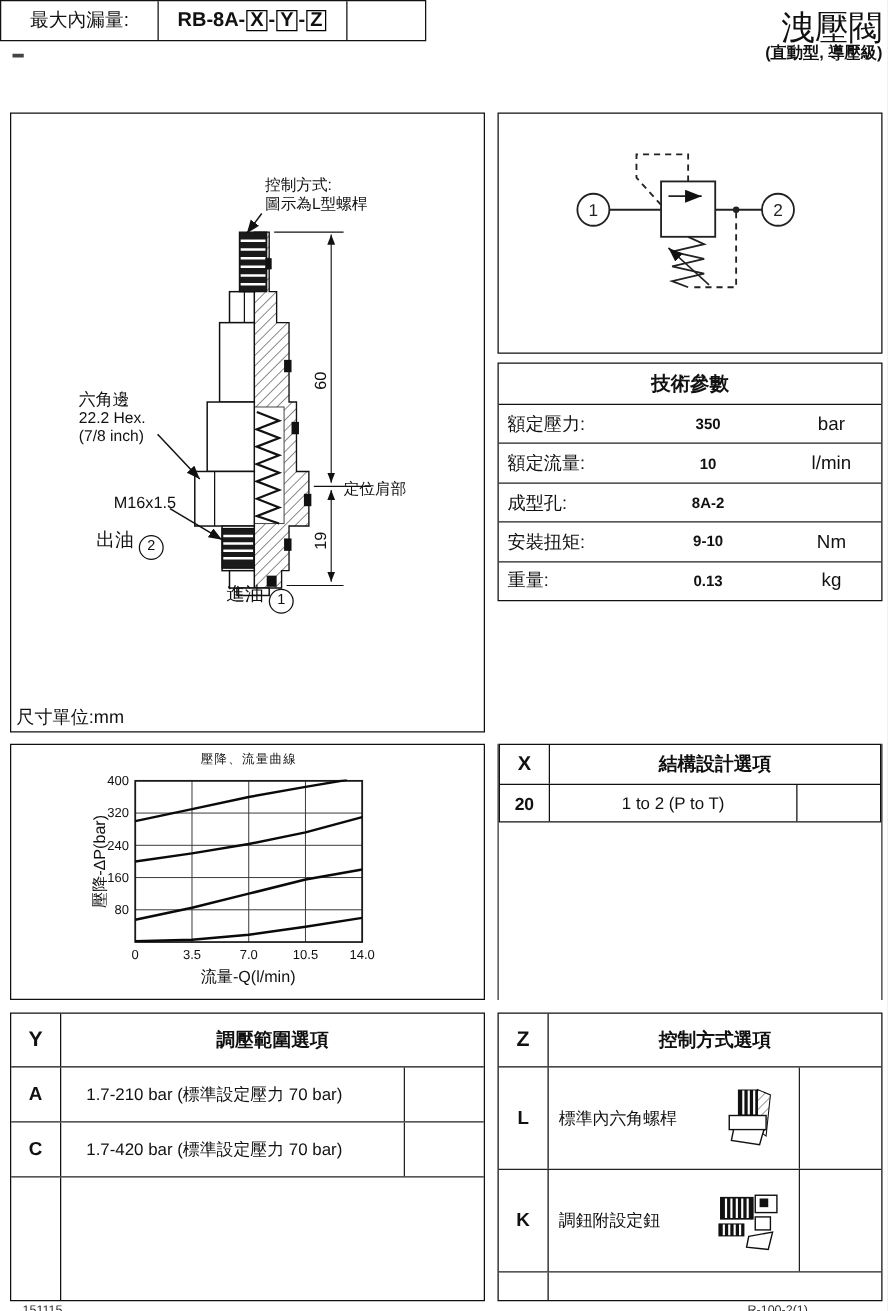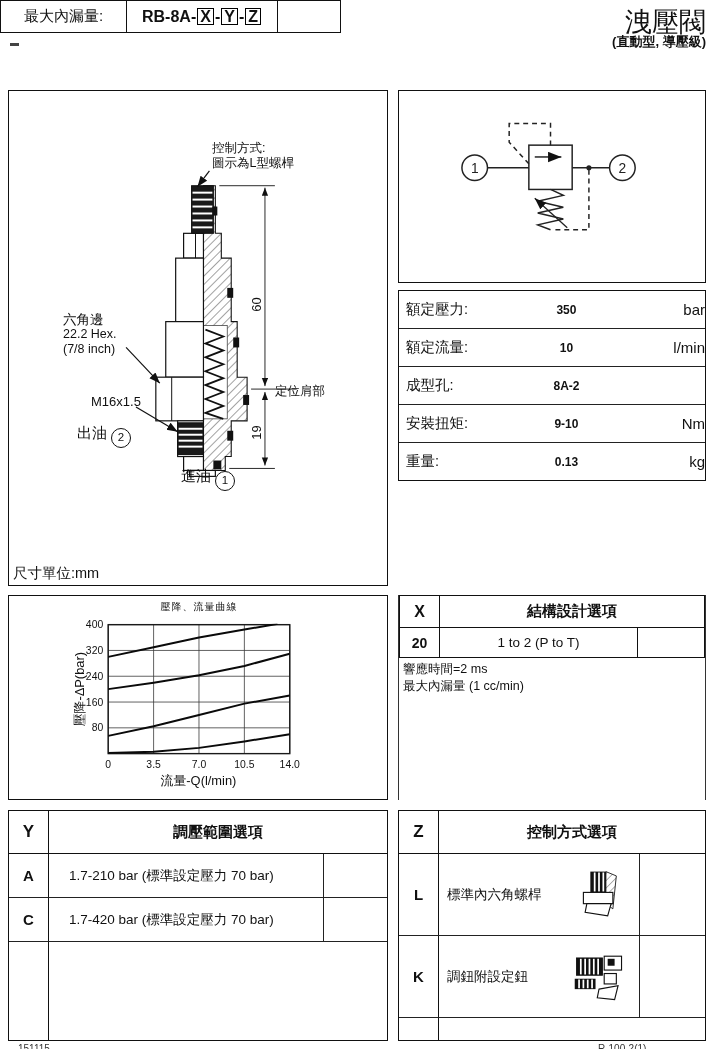--- a/index.html
+++ b/index.html
@@ -27,21 +27,21 @@
   .units-note{position:absolute;left:4px;bottom:2px;font-size:14.5px;}
   
   .symbol-box{left:398px;top:90px;width:308px;height:193px;}
   
   .tech-table{left:398px;top:290px;width:308px;height:191px;display:flex;flex-direction:column;}
   .tech-title{height:32px;border-bottom:1.6px solid #111;font-weight:bold;font-size:15.5px;}
   .tech-row{flex:1;display:flex;align-items:center;border-bottom:1.3px solid #222;}
   .tech-row:last-child{border-bottom:none;}
   .tech-label{width:102px;padding-left:7px;font-size:14.5px;}
   .tech-value{width:118px;text-align:center;font-size:12px;font-weight:bold;}
-  .tech-unit{width:80px;text-align:right;font-size:15px;}
+  .tech-unit{width:80px;text-align:center;font-size:15px;}
   
   .chart-box{left:8px;top:595px;width:380px;height:205px;}
   .chart-title{position:absolute;left:55px;top:4px;width:270px;text-align:center;font-size:10px;letter-spacing:1px;}
   .grid{stroke:#3a3a3a;stroke-width:0.8;}
   .plotborder{fill:none;stroke:#1a1a1a;stroke-width:1.4;}
   .curve{fill:none;stroke:#0a0a0a;stroke-width:2;stroke-linejoin:round;stroke-linecap:round;}
   .tick{font-size:10.5px;fill:#111;}
   .axis{font-size:13px;fill:#111;}
   
   .opt-header{height:43px;display:flex;border-bottom:1.6px solid #111;box-sizing:border-box;}
@@ -204,20 +204,21 @@
         <line x1="170" y1="139" x2="137" y2="109" stroke-width="1.3" marker-end="url(#ah)"></line>
         <polyline points="192,80 192,141 158,141" stroke-dasharray="5,4"></polyline>
       </g>
       <circle cx="192" cy="78" r="2.6" fill="#222"></circle>
       <text x="76" y="83" text-anchor="middle" font-size="14" fill="#222">1</text>
       <text x="226" y="83" text-anchor="middle" font-size="14" fill="#222">2</text>
     </svg>
   </div>
 
   <div class="bx tech-table">
+    <div class="tech-title ctr">技術參數</div>
     <div class="tech-row">
       <div class="tech-label">額定壓力:</div>
       <div class="tech-value">350</div>
       <div class="tech-unit">bar</div>
     </div>
     <div class="tech-row">
       <div class="tech-label">額定流量:</div>
       <div class="tech-value">10</div>
       <div class="tech-unit">l/min</div>
     </div>
@@ -279,24 +280,20 @@
       <div class="x-hdr">
         <div class="code-cell" style="font-size:16px">X</div>
         <div class="opt-title">結構設計選項</div>
       </div>
       <div class="x-row">
         <div class="code-cell" style="font-size:14px">20</div>
         <div class="x-desc">1 to 2 (P to T)</div>
         <div class="x-empty"></div>
       </div>
     </div>
-    <div class="x-notes">
-      <span style="display:block">響應時間=2 ms</span>
-      <span style="display:block">最大內漏量 (1 cc/min)</span>
-    </div>
   </div>
 
   <div class="bx y-box">
     <div class="opt-header">
       <div class="code-cell" style="font-size:17px">Y</div>
       <div class="opt-title">調壓範圍選項</div>
     </div>
     <div class="y-row">
       <div class="code-cell" style="font-size:15px">A</div>
       <div class="y-desc">1.7-210 bar (標準設定壓力 70 bar)</div>

